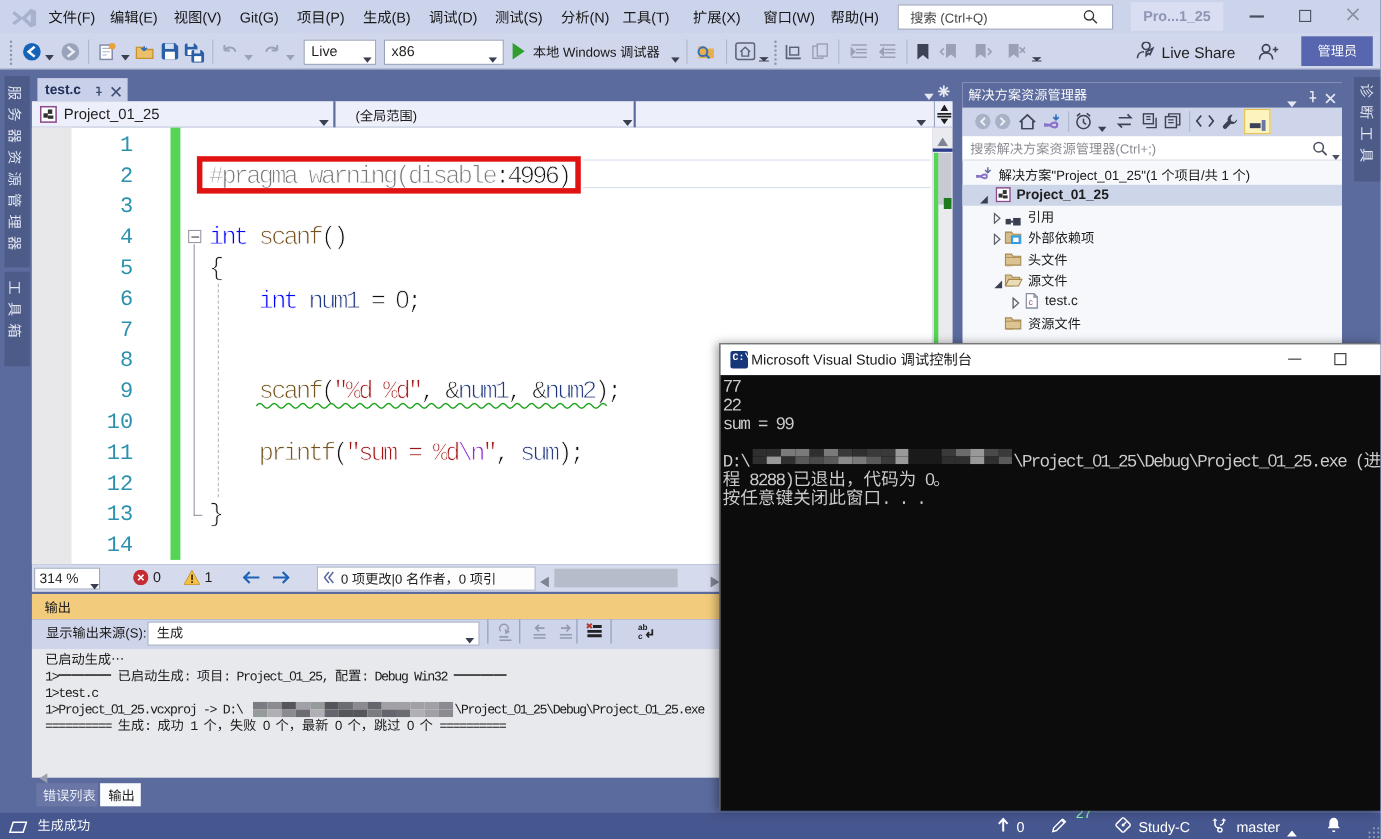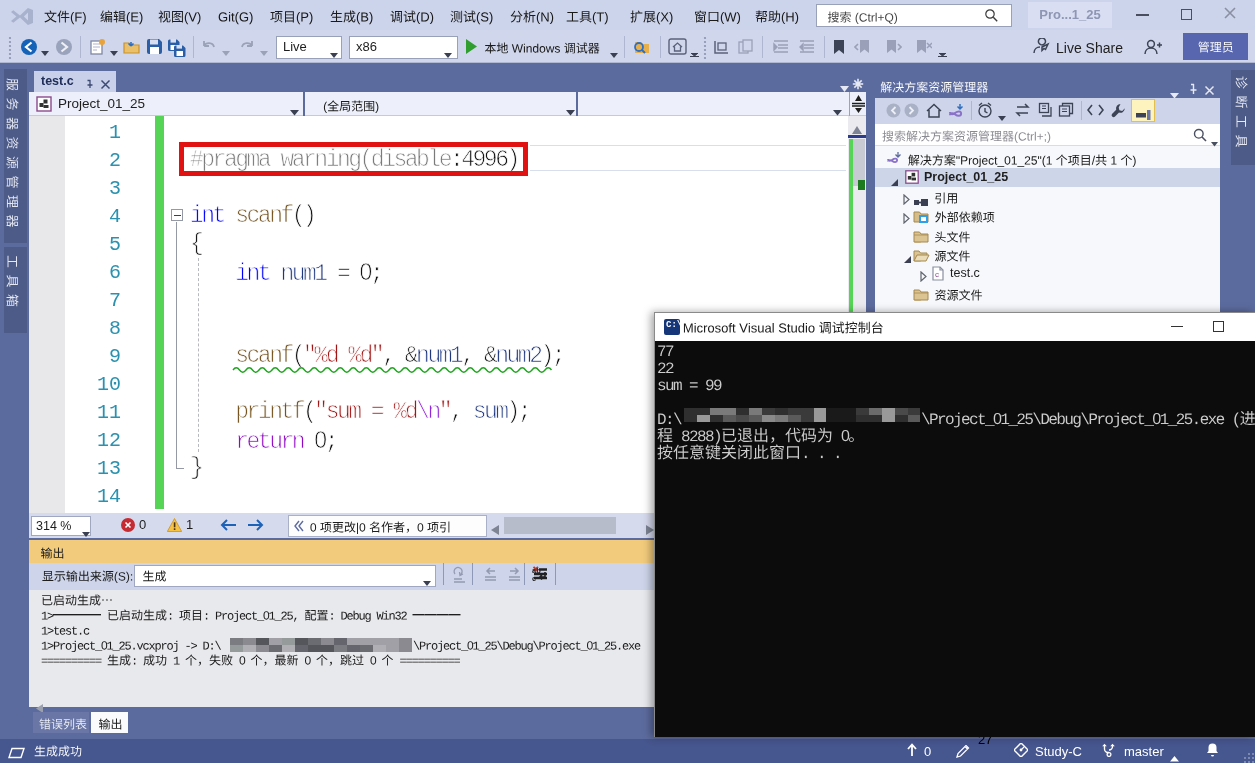--- a/index.html
+++ b/index.html
@@ -422,21 +422,20 @@
       <div style="height:28px;line-height:28px">13</div>
       <div style="height:28px;line-height:28px">14</div>
     </div>
 <style>.cl{left:190px}</style>
 <div class="cl" style="top:146px"><span style="color:#7a7a7a">#pragma warning(disable</span><span style="color:#111">:4996)</span></div>
 <div class="cl" style="top:202px"><span style="color:#0000ff">int</span> <span style="color:#74531F">scanf</span><span style="color:#111">()</span></div>
 <div class="cl" style="top:230px">{</div>
 <div class="cl" style="top:258px">    <span style="color:#0000ff">int</span> <span style="color:#1F377F">num1</span> = <span class="z">0</span>;</div>
 <div class="cl" style="top:342px">    <span style="color:#74531F">scanf</span>(<span style="color:#a31515">"%d %d"</span>, &amp;<span style="color:#1F377F">num1</span>, &amp;<span style="color:#1F377F">num2</span>);</div>
 <div class="cl" style="top:398px">    <span style="color:#74531F">printf</span>(<span style="color:#a31515">"sum = %d</span><span style="color:#9229D8">\n</span><span style="color:#a31515">"</span>, <span style="color:#1F377F">sum</span>);</div>
-<div class="cl" style="top:426px">    <span style="color:#8F08C4">return</span> <span class="z">0</span>;</div>
 <div class="cl" style="top:454px">}</div>
 <div class="abs" style="left:171px;top:209px;width:12px;height:12px;background:#fff;border:1px solid #9598A5"></div>
 <div class="abs" style="left:173.5px;top:214.5px;width:7px;height:1.4px;background:#3a3f52"></div>
 <div class="abs" style="left:176px;top:222px;width:1px;height:247px;background:#9598A5"></div>
 <div class="abs" style="left:176px;top:468px;width:8px;height:1px;background:#9598A5"></div>
 <div class="abs" style="left:198px;top:258px;width:1px;height:194px;background:transparent;border-left:1px dashed #B8B8C0"></div>
 <div class="abs" style="left:530px;top:145px;width:316px;height:1px;background:#D9DEEC"></div>
 <div class="abs" style="left:530px;top:170px;width:316px;height:1px;background:#D9DEEC"></div>
 <div class="abs" style="left:179px;top:142px;width:349px;height:34px;border:5px solid #E11212"></div>
 <div style="position:absolute;left:233px;top:361px;"><svg width="322" height="8" style="overflow:visible">
@@ -546,21 +545,21 @@
 <div style="position:absolute;left:507px;top:567px;"><svg width="15" height="15" opacity="0.5">
         <path d="M3 4 h8 M8 1 l3 3 -3 3" stroke="#5a617a" stroke-width="1.5" fill="none"></path>
         <path d="M2 10 h11 M2 13 h11" stroke="#5a617a" stroke-width="1.5"></path>
       </svg></div>
 <div class="abs" style="left:524px;top:563px;width:1px;height:22px;background:#8E99B8"></div>
 <div style="position:absolute;left:533px;top:566px;"><svg width="15" height="16">
         <path d="M1 8 h13 M1 12 h13 M6 3.5 h8" stroke="#222" stroke-width="2.6"></path>
         <path d="M0.5 1 L5 5 M5 1 L0.5 5" stroke="#B03A2E" stroke-width="1.8"></path>
       </svg></div>
 <div class="abs" style="left:555px;top:563px;width:1px;height:22px;background:#8E99B8"></div>
-<div style="position:absolute;left:532px;top:566px;"><svg width="16" height="16">
+<div style="position:absolute;left:580px;top:566px;"><svg width="16" height="16">
         <text x="0" y="7" font-size="7.5" font-weight="bold" fill="#222" font-family="Liberation Sans">ab</text>
         <text x="0" y="15" font-size="7.5" font-weight="bold" fill="#222" font-family="Liberation Sans">c</text>
         <path d="M13 6 v5 H8 M10 8.5 8 11 l2 2.5" stroke="#222" stroke-width="1.6" fill="none"></path>
       </svg></div>
 <div class="abs" style="left:29px;top:590px;width:826px;height:117px;background:#E8E9ED"></div>
 <div style="position:absolute;left:41px;top:592px;"><svg style="overflow:visible;" width="72.0" height="12" viewBox="0 0 6000 1000">
         <g transform="translate(0,880) scale(1,-1)" fill="#1e1e1e">
           <use href="#g84" x="0"></use>
           <use href="#g85" x="1000"></use>
           <use href="#g86" x="2000"></use>
@@ -1053,21 +1052,21 @@
           <use href="#g121" x="3000"></use>
         </g>
       </svg></div>
 <div style="position:absolute;left:906px;top:743px;"><svg width="12" height="14">
         <path d="M6 13 V2 M2 6 L6 1.5 10 6" stroke="#fff" stroke-width="1.8" fill="none"></path>
       </svg></div>
 <div class="abs" style="left:924px;top:744px;font-size:13px;color:#fff">0</div>
 <div style="position:absolute;left:956px;top:744px;"><svg width="14" height="13">
         <path d="M1 12 l1-3.5 8-8 2.5 2.5 -8 8z M9 1.5 l2.5 2.5" stroke="#fff" stroke-width="1.3" fill="none"></path>
       </svg></div>
-<div class="abs" style="left:978px;top:732px;font-size:13px;color:#000000">27</div>
+<div class="abs" style="left:978px;top:732px;font-size:13px;color:#86efac">27</div>
 <div style="position:absolute;left:1014px;top:743px;"><svg width="14" height="14">
         <rect x="2" y="2" width="10" height="10" transform="rotate(45 7 7)" fill="none" stroke="#fff" stroke-width="1.4"></rect>
         <circle cx="7" cy="7" r="1.4" fill="#fff"></circle>
         <path d="M7 7 L10 4" stroke="#fff" stroke-width="1.1"></path>
       </svg></div>
 <div class="abs" style="left:1035px;top:744px;font-size:13px;color:#fff">Study-C</div>
 <div style="position:absolute;left:1101px;top:743px;"><svg width="15" height="14">
         <path d="M3.5 3 v3 a3.5 3.5 0 0 0 3.5 3.5 h1 M11.5 3 v0.5 a3.5 3.5 0 0 1 -3.5 3.5" stroke="#fff" stroke-width="1.4" fill="none"></path>
         <path d="M1.2 3.2 L3.5 0.8 5.8 3.2z M9.2 3.2 L11.5 0.8 13.8 3.2z" fill="#fff"></path>
         <circle cx="8" cy="11.5" r="1.9" fill="none" stroke="#fff" stroke-width="1.3"></circle>

